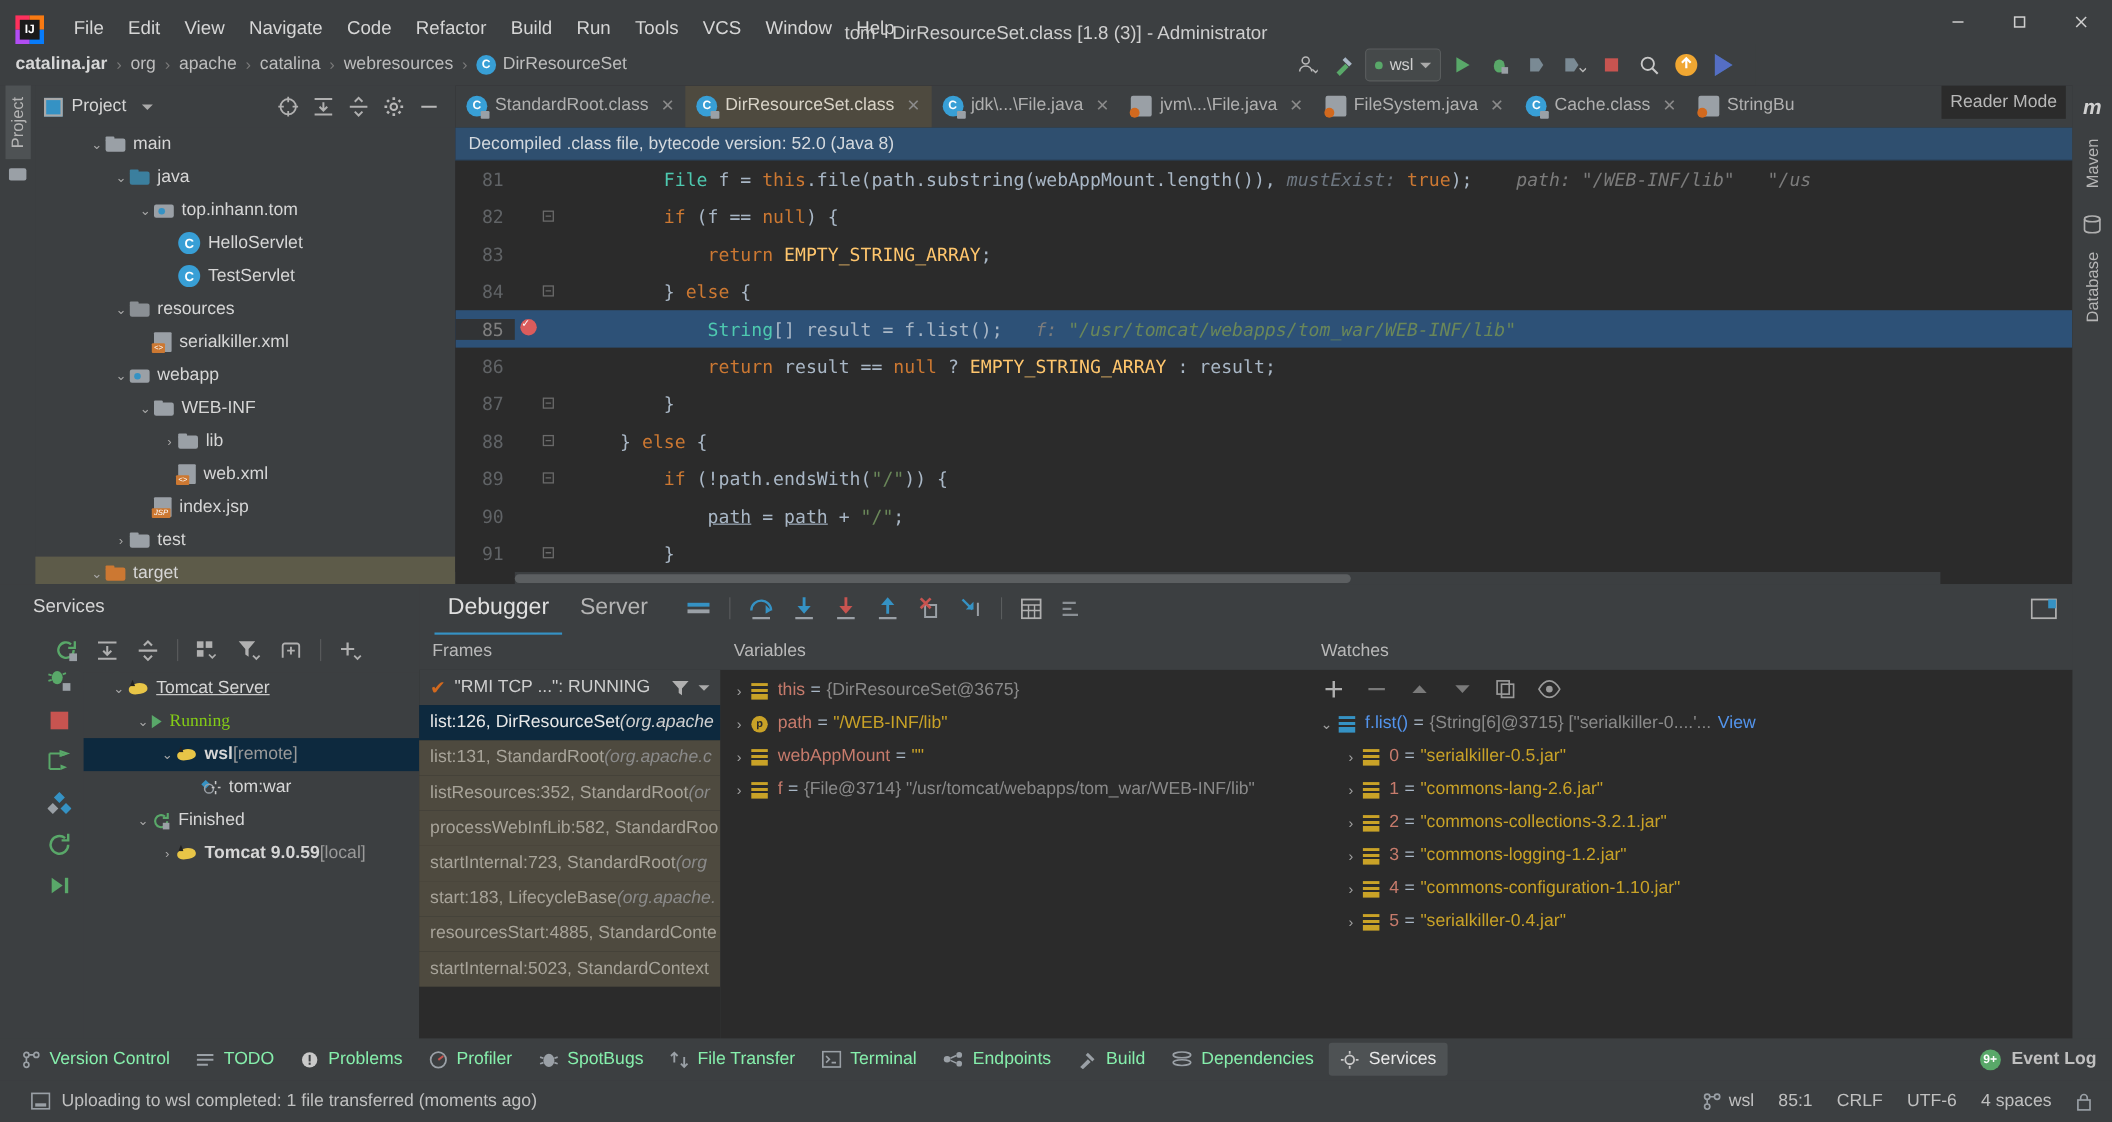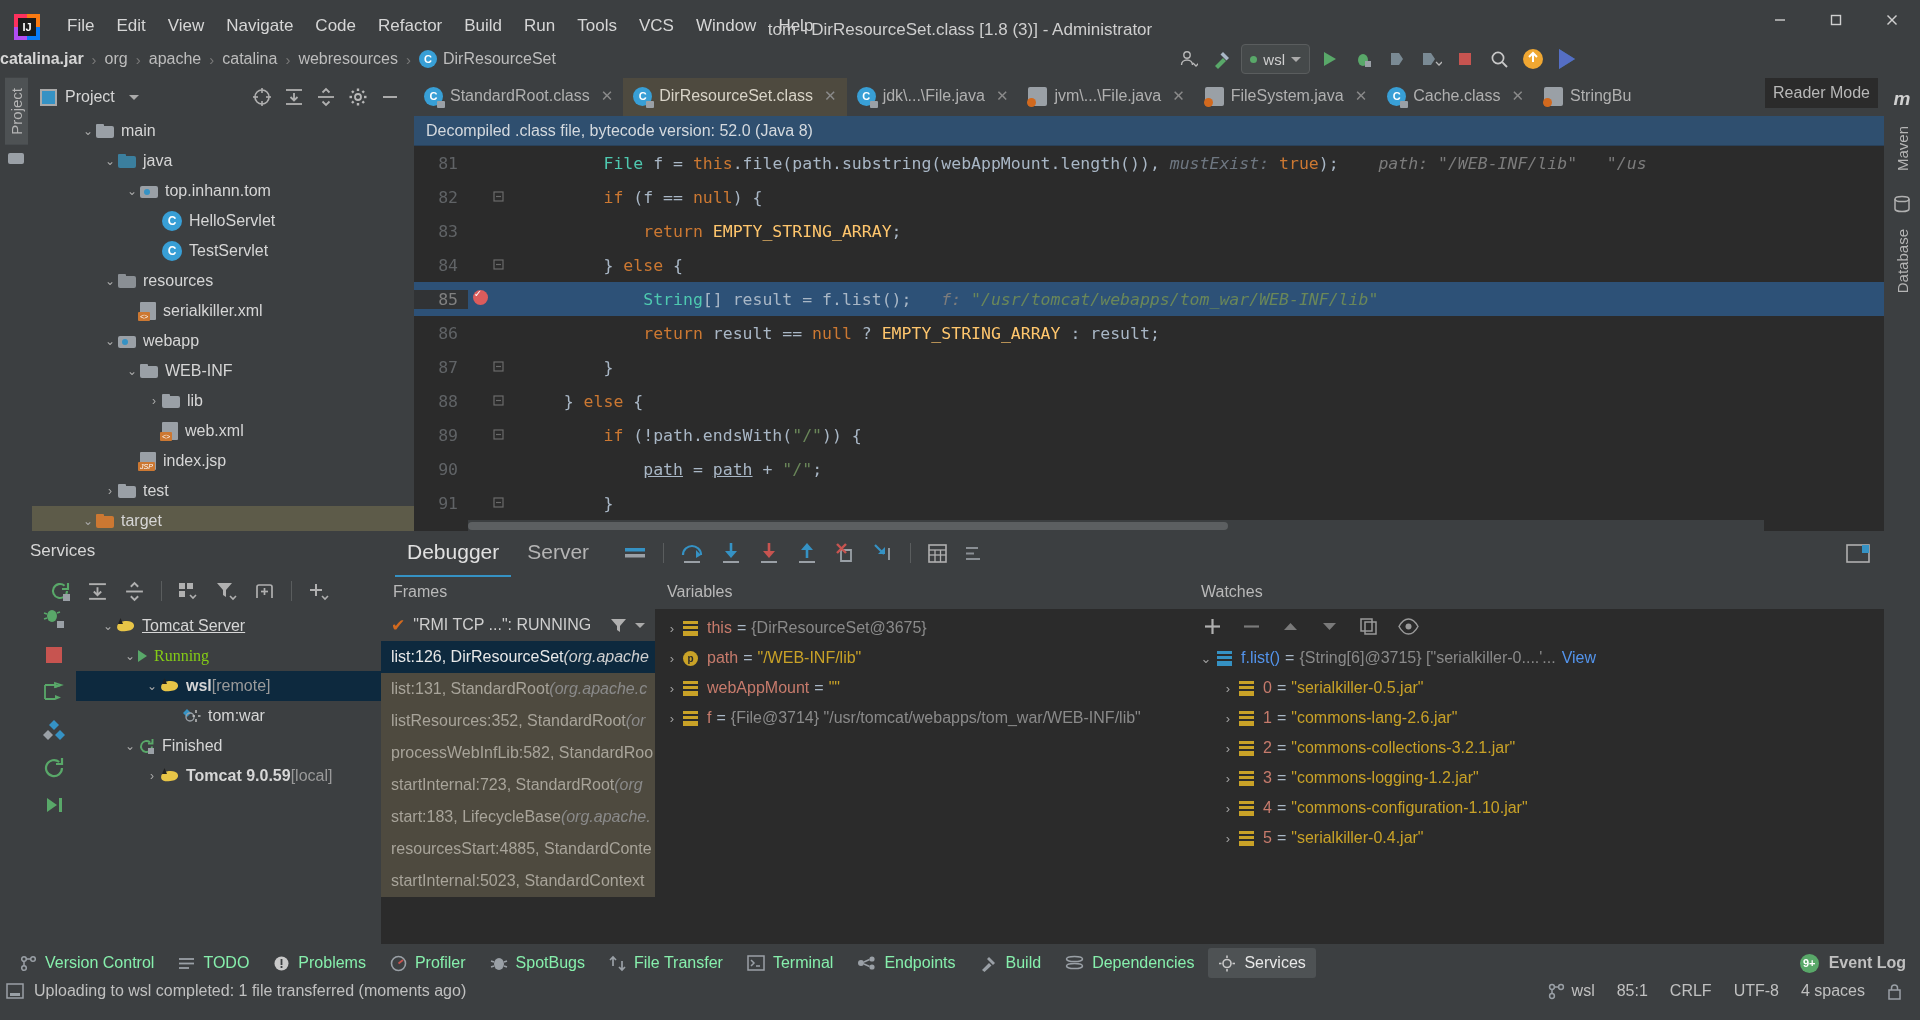--- a/index.html
+++ b/index.html
@@ -24,21 +24,21 @@
   .ij-logo .inner { position:absolute; left:4px; top:4px; width:18px; height:18px;
      background:#1a1a1a; color:#fff; font-size:11px; font-weight:bold; text-align:center; line-height:18px;}
   .menubar { display:flex; align-items:center; gap:0px; margin-left:6px; }
   .menu-item { padding:4px 11px; font-size:17px; color:#d6d6d6; cursor:default; }
   .win-title { position:absolute; left:0; right:0; text-align:center; font-size:17px; color:#cfcfcf; pointer-events:none;}
   .win-btns { position:absolute; right:0; top:0; height:40px; display:flex; align-items:center; }
   .win-btn { width:56px; height:40px; display:flex; align-items:center; justify-content:center; color:#cfcfcf; font-size:17px;}
 
   
   .navbar { position:absolute; left:0; top:40px; width:1596px; height:38px; background:#3c3f41;
-     display:flex; align-items:center; padding-left:0; }
+     display:flex; align-items:center; padding-left:14px; }
   .crumb { display:flex; align-items:center; font-size:16px; color:#bdbdbd; }
   .crumb.first { color:#d6d6d6; font-weight:bold;}
   .crumb-sep { color:#7a7a7a; margin:0 8px; font-size:15px; }
   .cls-badge { display:inline-flex; align-items:center; justify-content:center;
      width:18px; height:18px; border-radius:50%; background:#389fd6; color:#fff;
      font-size:11px; font-weight:bold; margin-right:6px;}
   .navbar-right { margin-left:auto; display:flex; align-items:center; gap:4px; padding-right:14px;}
   .nbtn { width:30px; height:30px; display:flex; align-items:center; justify-content:center; border-radius:4px;}
   .runcfg { display:flex; align-items:center; gap:6px; height:30px; padding:0 8px;
      border:1px solid #5a5d5e; border-radius:4px; background:#45494a; font-size:15px; color:#cfcfcf; }
@@ -180,21 +180,21 @@
   .viewlink { color:#5394ec; }
   .pane-hscroll { position:absolute; left:10px; bottom:2px; width:220px; height:8px; background:#4a4d4f; border-radius:4px;}
   .toolwin-bar { position:absolute; left:0; bottom:38px; width:1920px; height:38px;
      background:#3c3f41; display:flex; align-items:center; padding-left:10px; gap:4px;}
   .twitem { display:flex; align-items:center; gap:8px; font-size:16px; color:#86efac; padding:6px 10px; border-radius:3px;}
   .twitem.active { background:#4e5254; color:#e8e8e8;}
   .tw-right { margin-left:auto; display:flex; align-items:center; gap:10px; padding-right:14px;}
   .evbadge { width:19px;height:19px;border-radius:50%;background:#59a869;color:#fff;font-size:11px;
       display:flex;align-items:center;justify-content:center;font-weight:bold;}
   .statusbar { position:absolute; left:0; bottom:0; width:1920px; height:38px; background:#3c3f41;
-     display:flex; align-items:flex-start; padding-left:6px; font-size:16px; color:#c0c0c0;}
+     display:flex; align-items:center; padding-left:28px; font-size:16px; color:#c0c0c0;}
   .sb-right { margin-left:auto; display:flex; align-items:center; gap:22px; padding-right:18px;}
 
   svg { display:block; }
 </style>
 </head>
 <body>
 
 <div class="app">
 
   <div class="titlebar">
@@ -1179,21 +1179,21 @@
         <svg width="17" height="17" viewBox="0 0 17 17">
             <circle cx="4" cy="4" r="2.4" fill="none" stroke="#9aa0a6" stroke-width="1.5"></circle>
             <circle cx="4" cy="13" r="2.4" fill="none" stroke="#9aa0a6" stroke-width="1.5"></circle>
             <circle cx="13" cy="4" r="2.4" fill="none" stroke="#9aa0a6" stroke-width="1.5"></circle>
             <path d="M4 6.5v4M6.5 4h4" fill="none" stroke="#9aa0a6" stroke-width="1.5"></path>
           </svg>
         <span>wsl</span>
       </span>
       <span>85:1</span>
       <span>CRLF</span>
-      <span>UTF-8</span>
+      <span>UTF-6</span>
       <span>4 spaces</span>
       <span>
         <svg width="15" height="17" viewBox="0 0 15 17">
             <rect x="2" y="7" width="11" height="9" fill="none" stroke="#9aa0a6" stroke-width="1.5"></rect>
             <path d="M4.5 7V5a3 3 0 0 1 6 0v2" fill="none" stroke="#9aa0a6" stroke-width="1.5"></path>
           </svg>
       </span>
     </div>
   </div>
 

